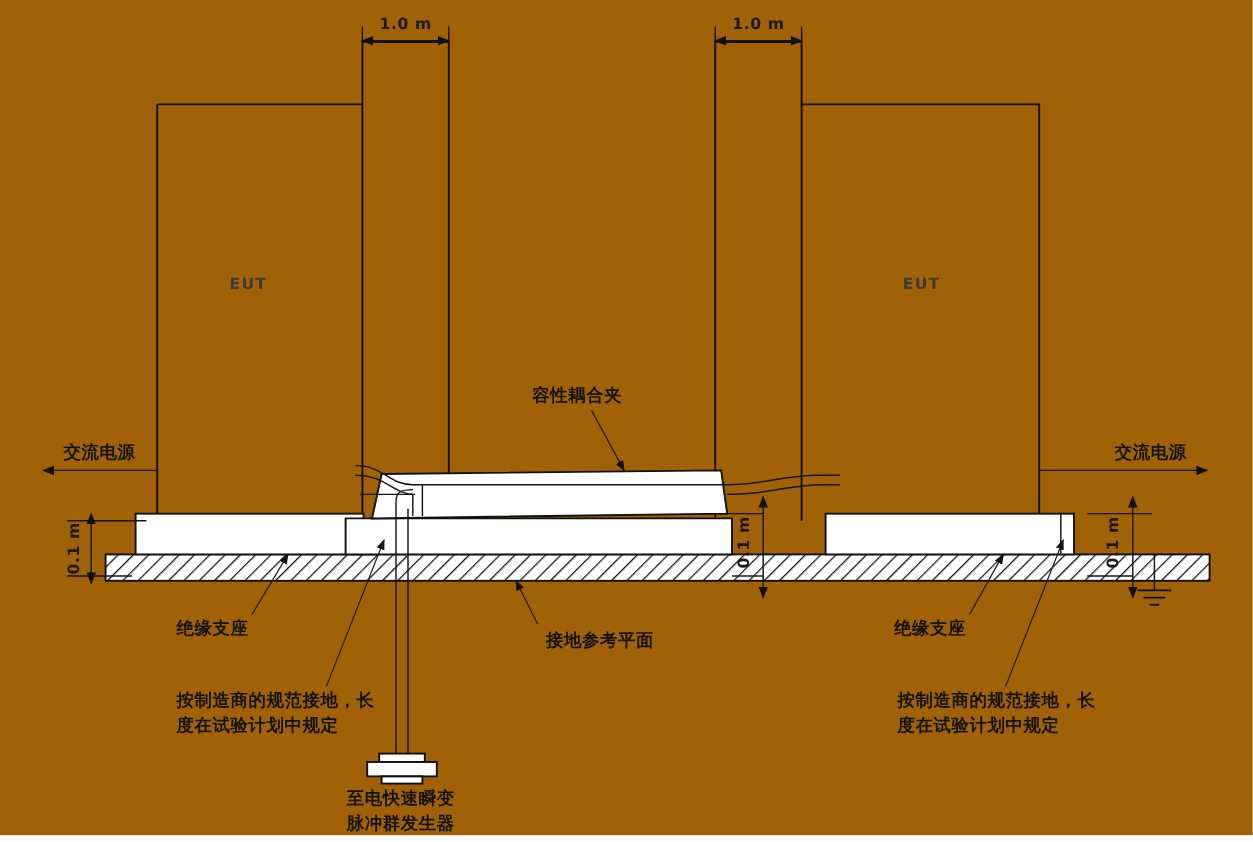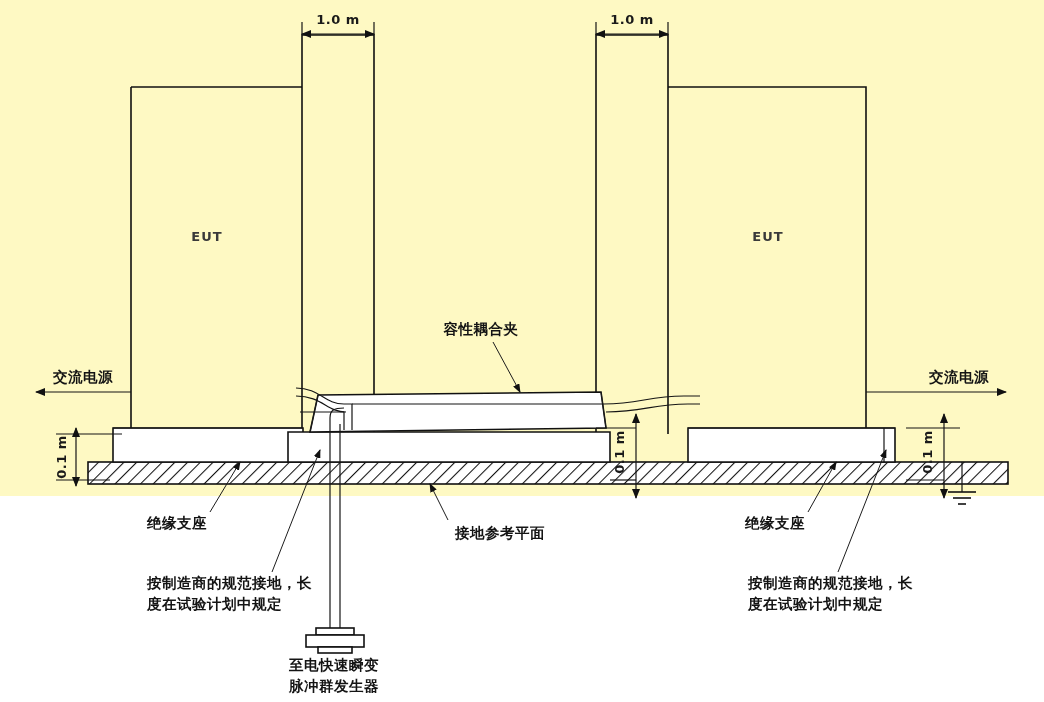--- a/index.html
+++ b/index.html
@@ -10,22 +10,22 @@
   }
   body {
     width: 1044px;
     height: 702px;
     font-family: "DejaVu Sans", "Liberation Sans", sans-serif;
     overflow: hidden;
   }
   #diagram-root {
     position: relative;
     width: 1044px;
-    height: 496px;
-    background: #fef9c3;
+    height: 696px;
+    background: #a16207;
   }
   svg#diagram-svg {
     position: absolute;
     top: 0;
     left: 0;
     width: 1044px;
     height: 702px;
     display: block;
   }
   .lbl-cn {

